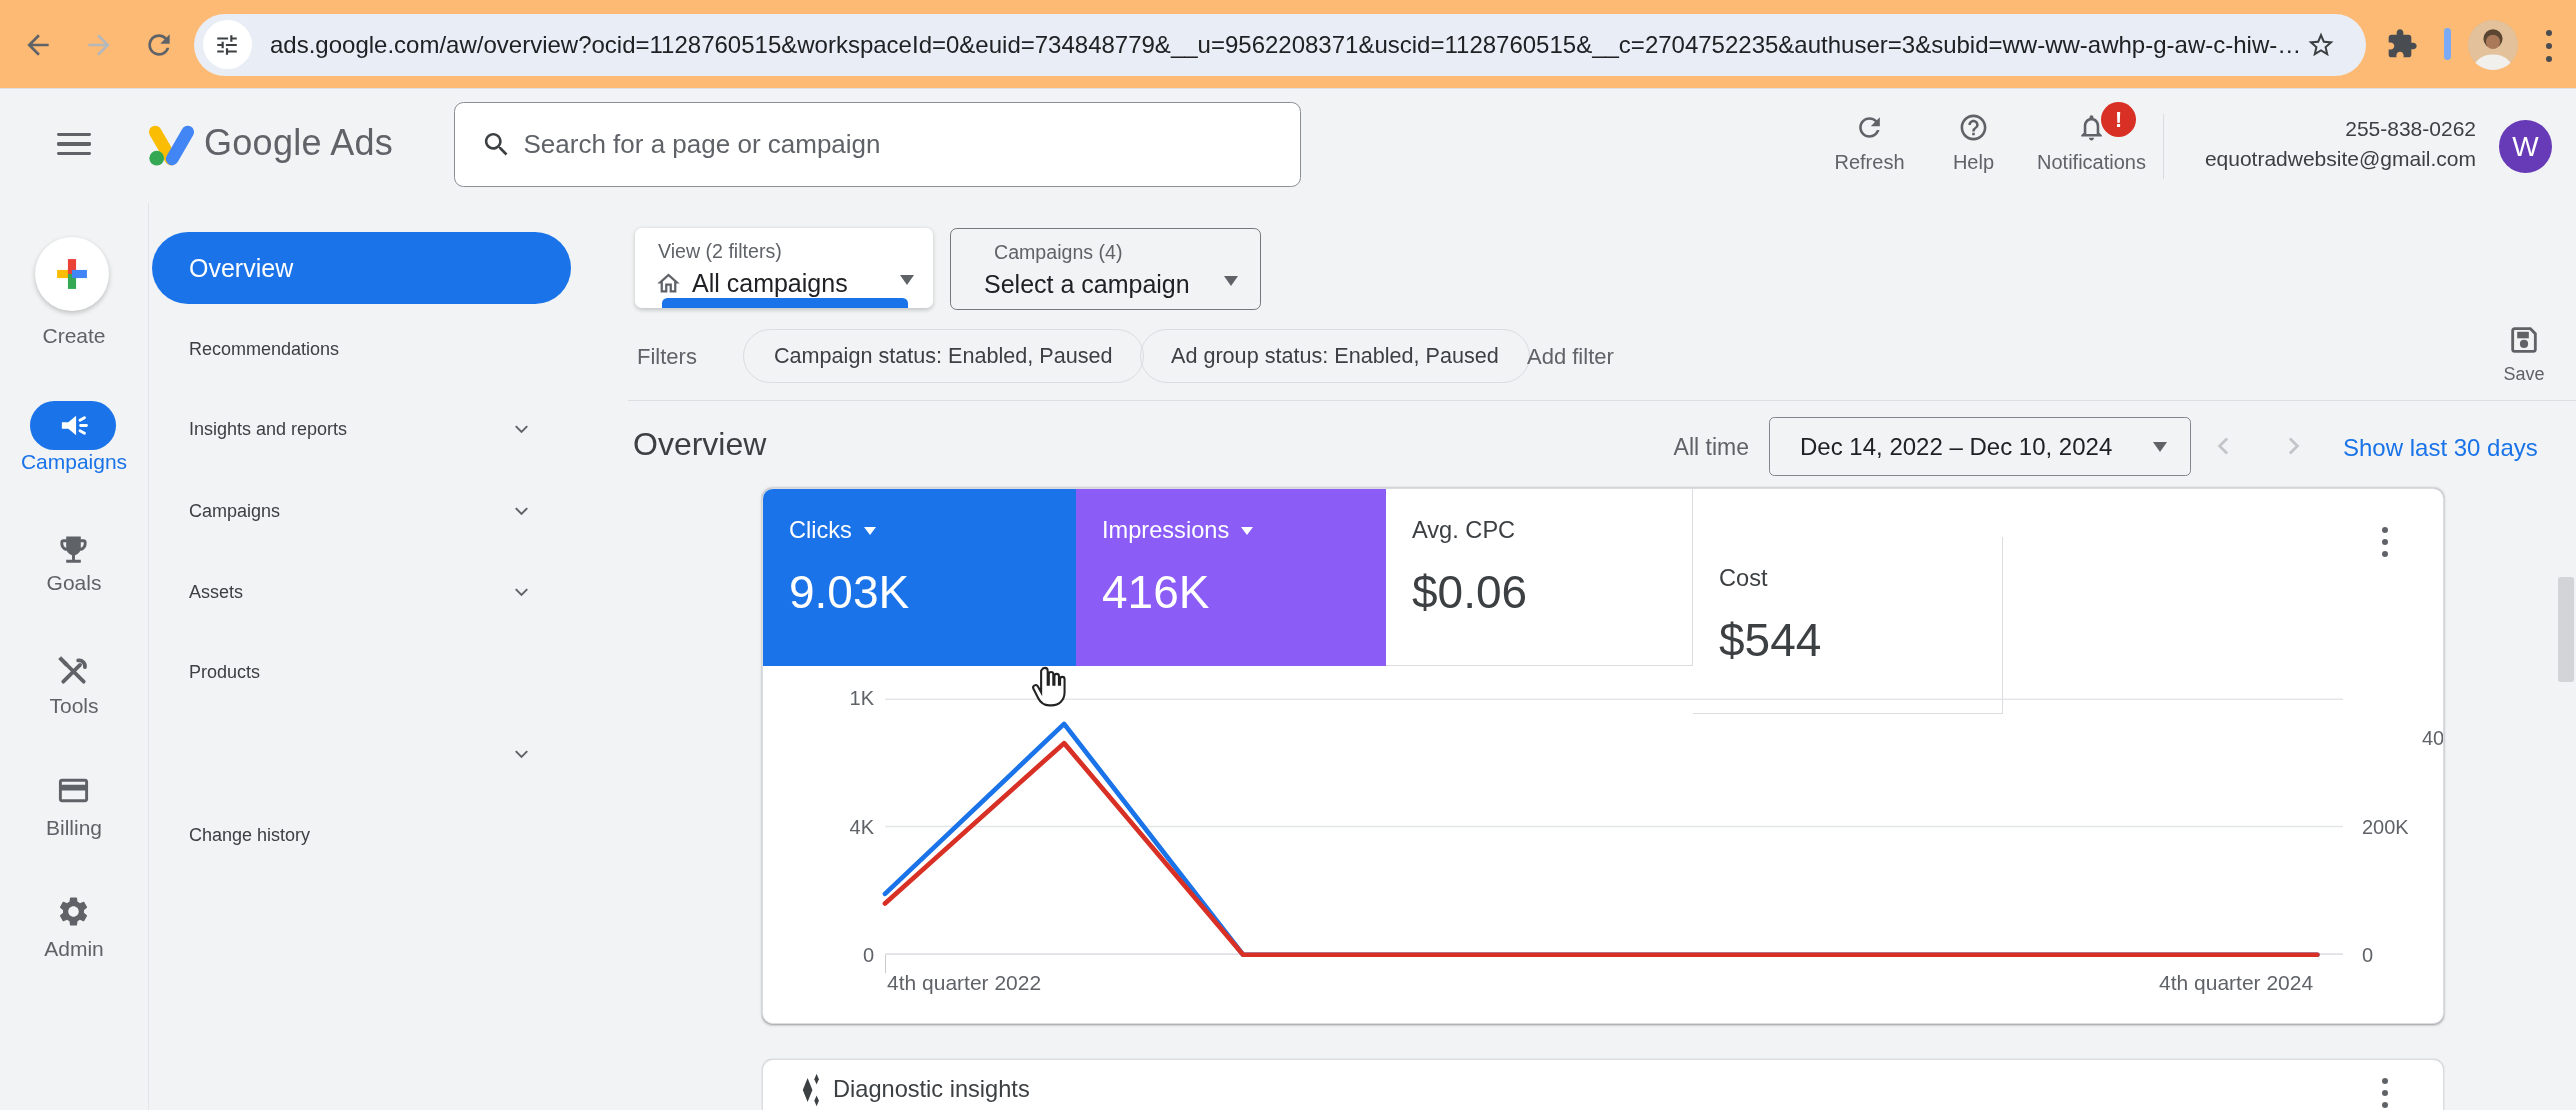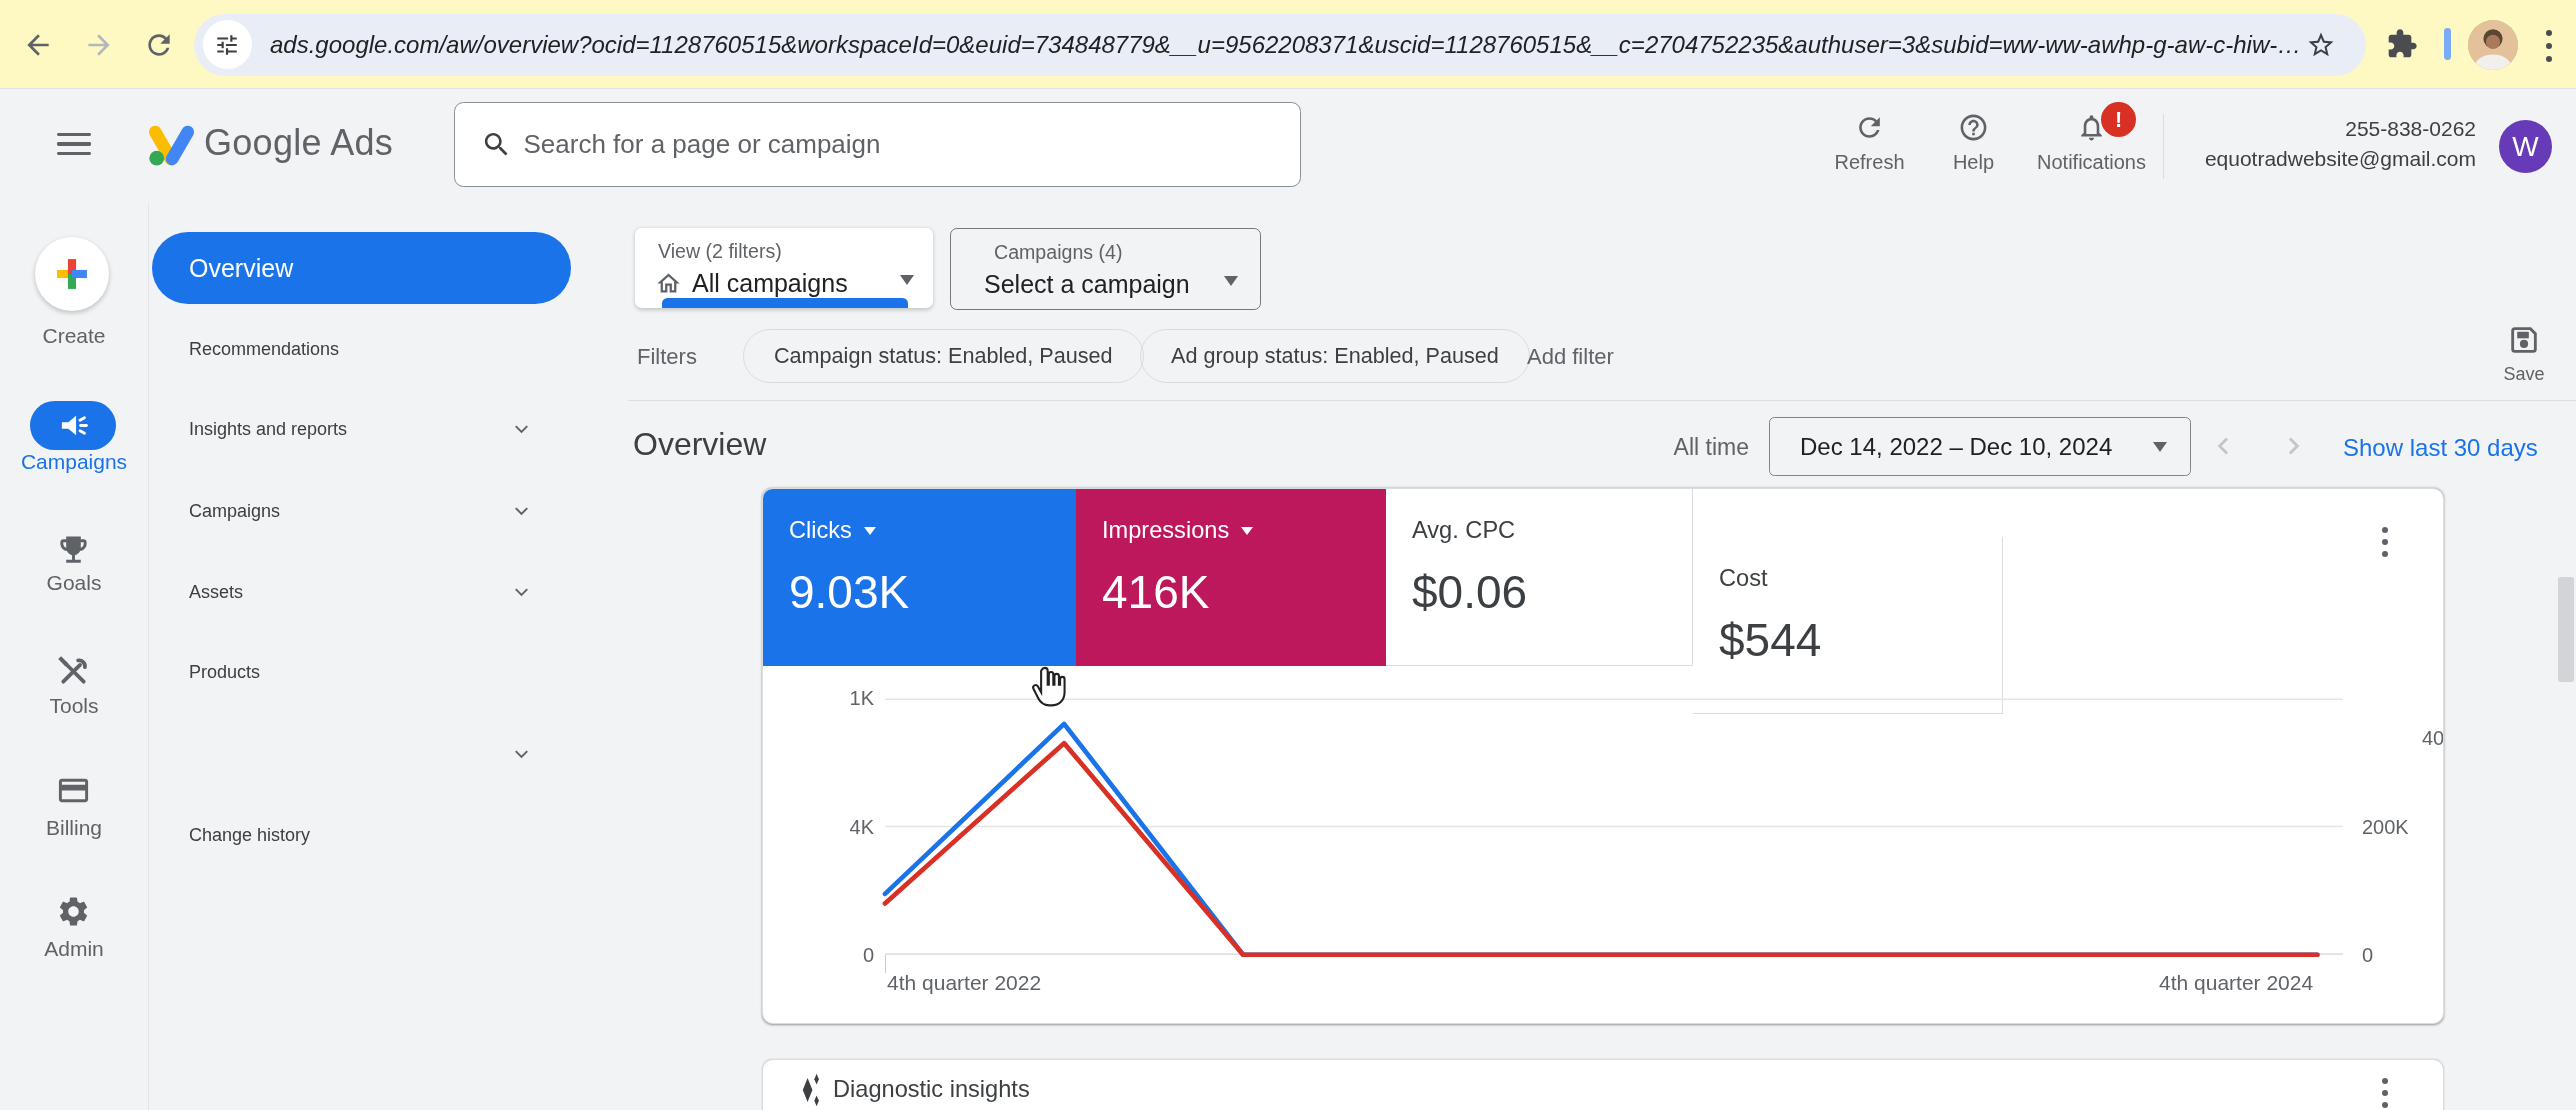--- a/index.html
+++ b/index.html
@@ -1,21 +1,21 @@
 <!DOCTYPE html>
 <html style="font-size:10.8px"><head>
 <meta charset="utf-8">
 <style>
   html,body{margin:0;padding:0;}
   body{width:2576px;height:1111px;position:relative;overflow:hidden;background:#f1f3f4;
        font-family:"Liberation Sans", sans-serif;color:#3c4043;}
   .abs{position:absolute;}
 
   
-  .browser-bar{position:absolute;left:0;top:0;width:2576px;height:88px;background:#fef9c3;border-bottom:1.4px solid #dfe1e5;font-style:italic;}
+  .browser-bar{position:absolute;left:0;top:0;width:2576px;height:88px;background:#fdba74;border-bottom:1.4px solid #dfe1e5;}
   .nav-btn{position:absolute;top:26px;width:38px;height:38px;display:flex;align-items:center;justify-content:center;border-radius:50%;}
   .addressbar{position:absolute;left:194px;top:13.5px;width:2172px;height:62px;border-radius:31px;background:#e9eef6;display:flex;align-items:center;}
   .site-chip{position:absolute;left:8.8px;top:6.8px;width:49px;height:49px;border-radius:50%;background:#ffffff;display:flex;align-items:center;justify-content:center;}
   .url-text{position:absolute;left:76px;top:0;height:62px;line-height:62px;width:2147px;font-size:24px;color:#202124;white-space:nowrap;overflow:hidden;}
   .star-box{position:absolute;right:30px;top:16px;width:30px;height:30px;}
   .pin-indicator{position:absolute;left:2444px;top:28px;width:6.8px;height:32px;border-radius:3.4px;background:#7baaf7;}
   .browser-avatar{position:absolute;left:2468px;top:19.6px;width:50px;height:50px;border-radius:50%;background:#dcb48d;overflow:hidden;}
   .vdots{display:flex;flex-direction:column;align-items:center;}
   .vdots i{display:block;width:6px;height:6px;border-radius:50%;background:#494c50;margin:3.4px 0;}
 
@@ -326,21 +326,21 @@
 <div class="abs link" style="left:2343px;top:434px;font-size:24px;">Show last 30 days</div>
 
 <div class="card">
   <div class="tile" style="left: 0px; width: 313px; background: rgb(26, 115, 232); color: rgb(255, 255, 255);">
     <div class="tlabel">
         <span>Clicks</span>
         <i class="tcaret"></i>
       </div>
     <div class="tvalue">9.03K</div>
   </div>
-  <div class="tile" style="left: 313px; width: 311px; background: #be185d; color: rgb(255, 255, 255); text-align: right;">
+  <div class="tile" style="left: 313px; width: 311px; background: #8b5cf6; color: rgb(255, 255, 255); text-align: right;">
     <div class="tlabel">
         <span>Impressions</span>
         <i class="tcaret"></i>
       </div>
     <div class="tvalue">416K</div>
   </div>
   <div class="tile tile-border" style="left: 623px; width: 307px; background: rgb(255, 255, 255); color: rgb(60, 64, 67);">
     <div class="tlabel">
         <span>Avg. CPC</span>
       </div>

